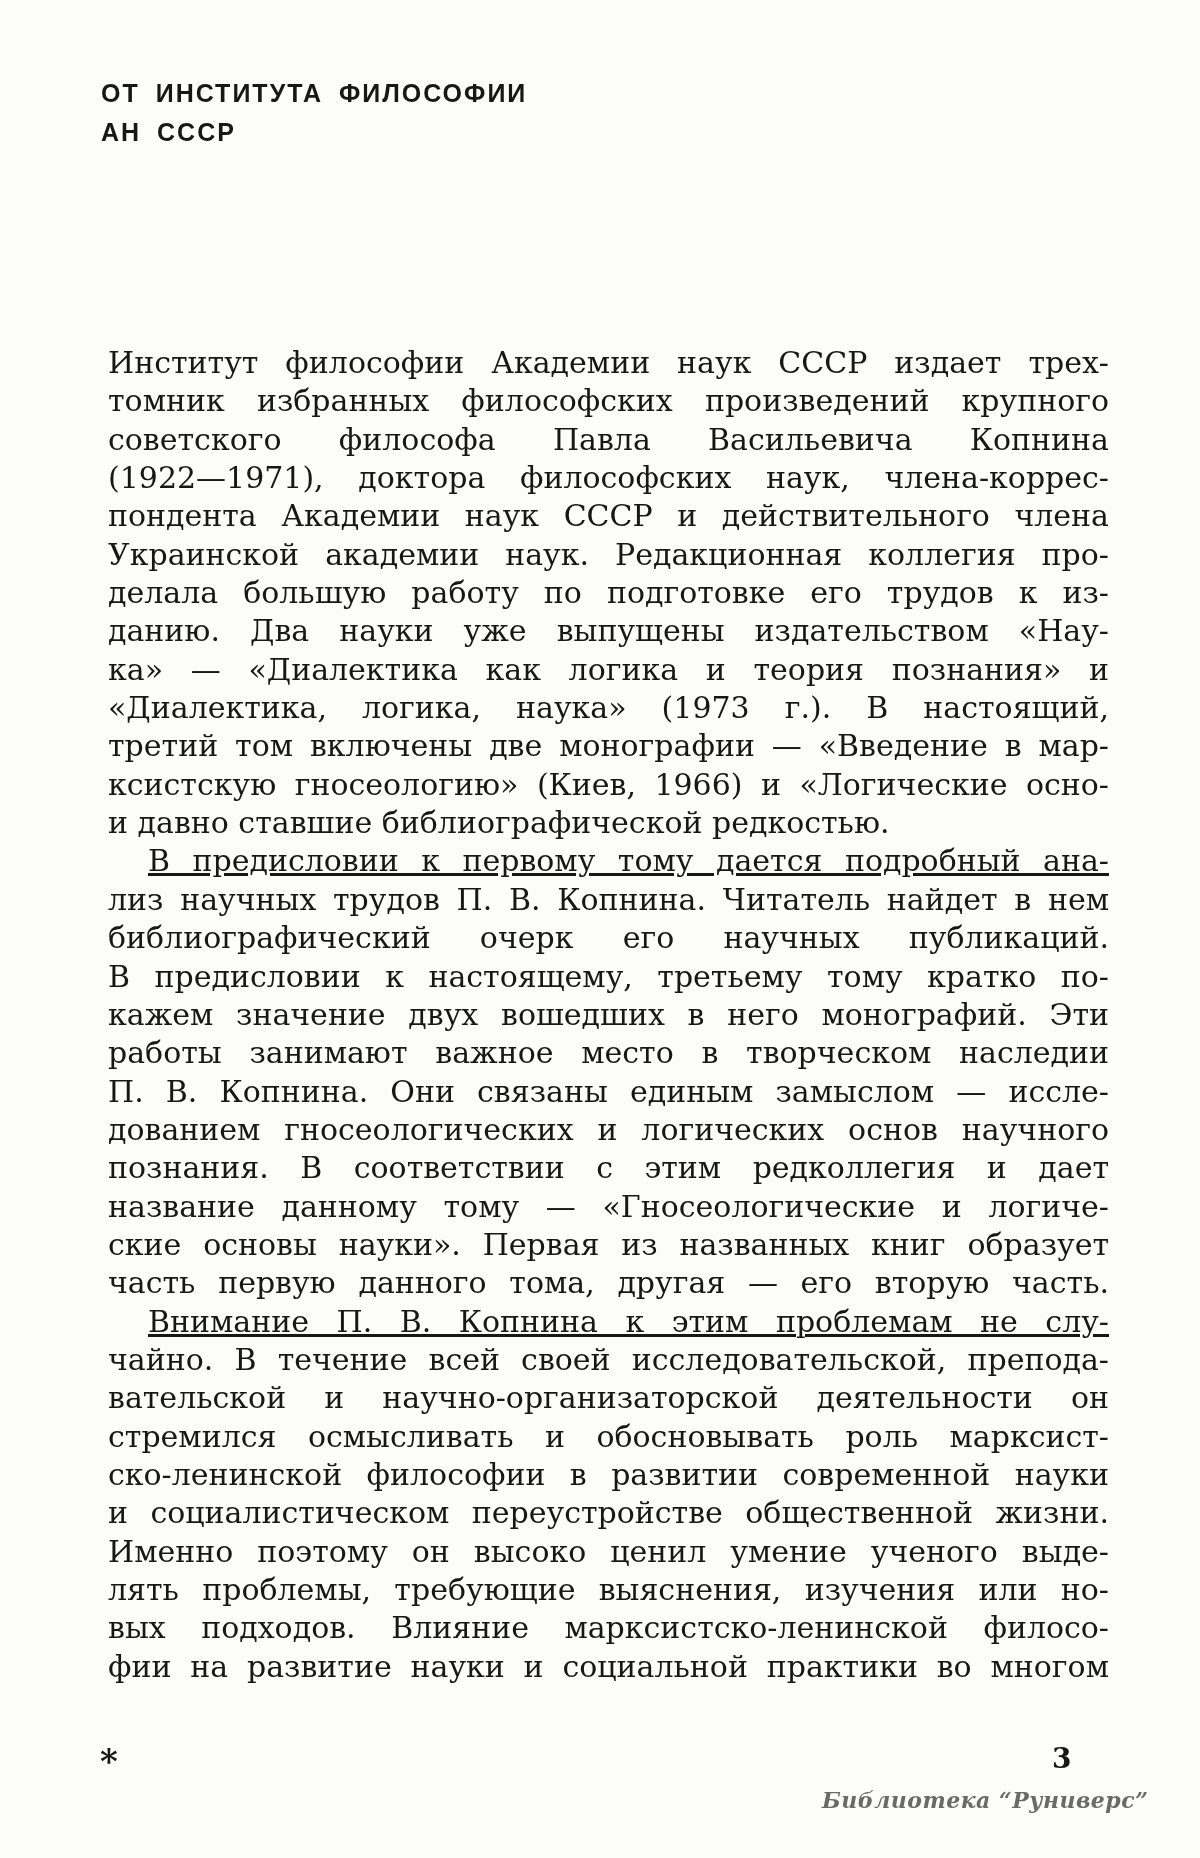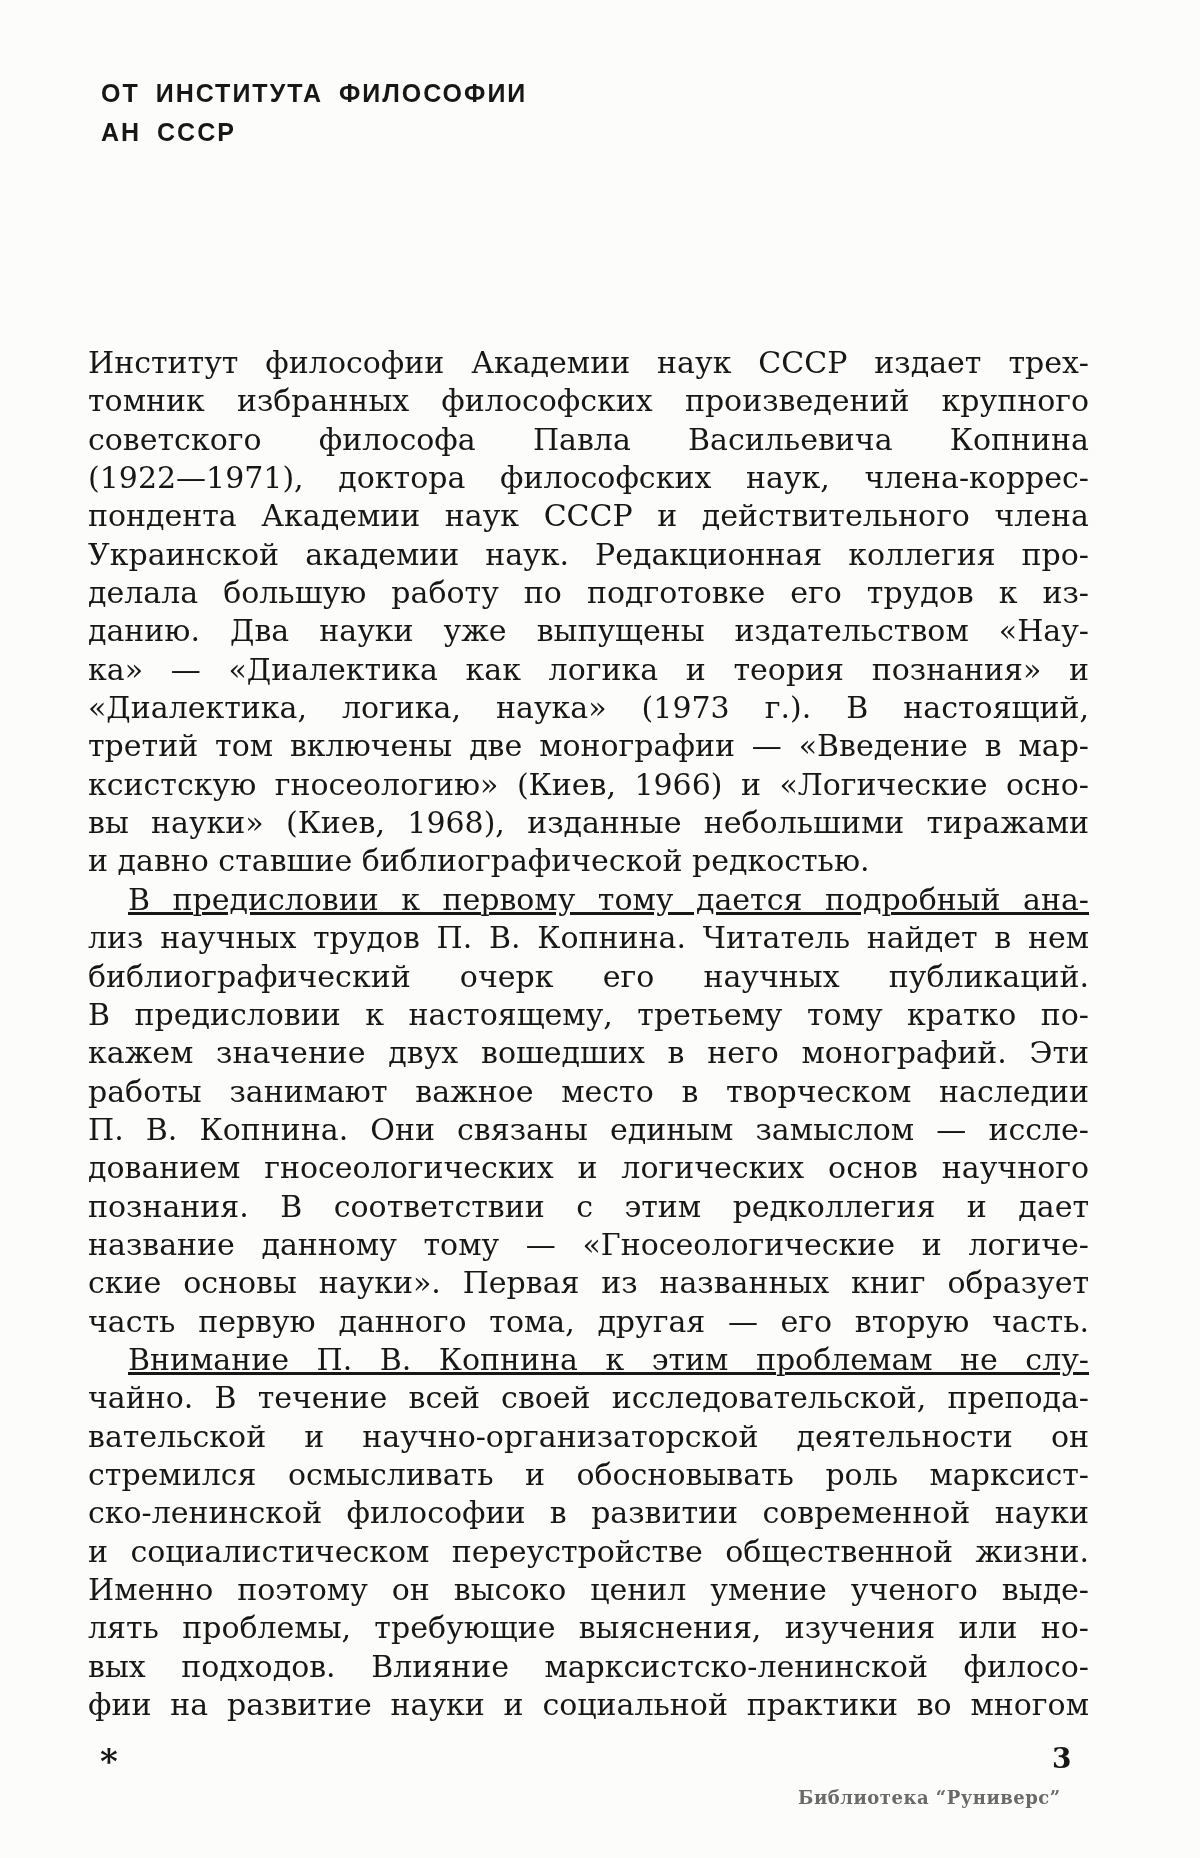--- a/index.html
+++ b/index.html
@@ -25,21 +25,21 @@
     font-family: "Liberation Sans", sans-serif;
     font-weight: bold;
     font-size: 25px;
     line-height: 39px;
     letter-spacing: 2px;
     word-spacing: 7px;
     color: var(--ink);
   }
   .body-text {
     position: absolute;
-    left: 88px;
+    left: 108px;
     top: 344px;
     width: 1001px;
     font-family: "DejaVu Serif", serif;
     font-size: 30px;
     line-height: 38.35px;
     color: var(--ink);
   }
   .body-text .line {
     text-align: justify;
     text-align-last: justify;
@@ -62,27 +62,28 @@
     position: absolute;
     left: 1052px;
     top: 1742px;
     font-family: "DejaVu Serif", serif;
     font-weight: bold;
     font-size: 28px;
     color: var(--ink);
   }
   .watermark {
     position: absolute;
-    left: 798px;
+    left: 822px;
     top: 1787px;
     font-family: "DejaVu Serif", serif;
     font-weight: bold;
-    font-size: 18px;
+    font-size: 22px;
     letter-spacing: 0.5px;
     color: var(--watermark);
+    font-style: italic;
   }
 </style>
 </head>
 <body>
 
 <div class="page">
 
   <div class="header">
     <div>ОТ ИНСТИТУТА ФИЛОСОФИИ</div>
     <div>АН СССР</div>
@@ -94,21 +95,20 @@
       <div class="line">советского философа Павла Васильевича Копнина</div>
       <div class="line">(1922—1971), доктора философских наук, члена-коррес-</div>
       <div class="line">пондента Академии наук СССР и действительного члена</div>
       <div class="line">Украинской академии наук. Редакционная коллегия про-</div>
       <div class="line">делала большую работу по подготовке его трудов к из-</div>
       <div class="line">данию. Два науки уже выпущены издательством «Нау-</div>
       <div class="line">ка» — «Диалектика как логика и теория познания» и</div>
       <div class="line">«Диалектика, логика, наука» (1973 г.). В настоящий,</div>
       <div class="line">третий том включены две монографии — «Введение в мар-</div>
       <div class="line">ксистскую гносеологию» (Киев, 1966) и «Логические осно-</div>
-      <div class="line">вы науки» (Киев, 1968), изданные небольшими тиражами</div>
       <div class="line no-just">и давно ставшие библиографической редкостью.</div>
       <div class="line indent">В предисловии к первому тому дается подробный ана-</div>
       <div class="line">лиз научных трудов П. В. Копнина. Читатель найдет в нем</div>
       <div class="line">библиографический очерк его научных публикаций.</div>
       <div class="line">В предисловии к настоящему, третьему тому кратко по-</div>
       <div class="line">кажем значение двух вошедших в него монографий. Эти</div>
       <div class="line">работы занимают важное место в творческом наследии</div>
       <div class="line">П. В. Копнина. Они связаны единым замыслом — иссле-</div>
       <div class="line">дованием гносеологических и логических основ научного</div>
       <div class="line">познания. В соответствии с этим редколлегия и дает</div>

